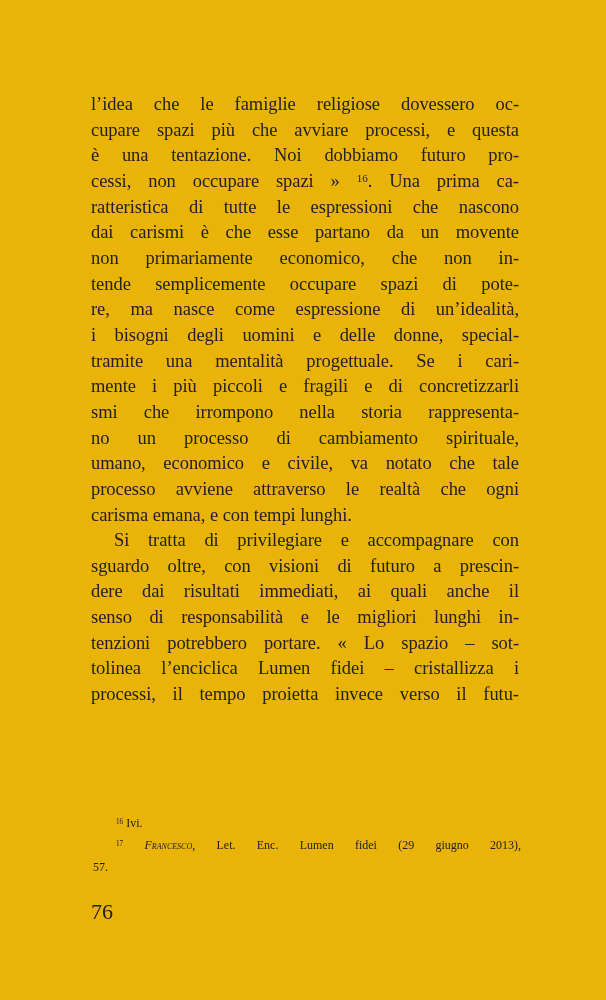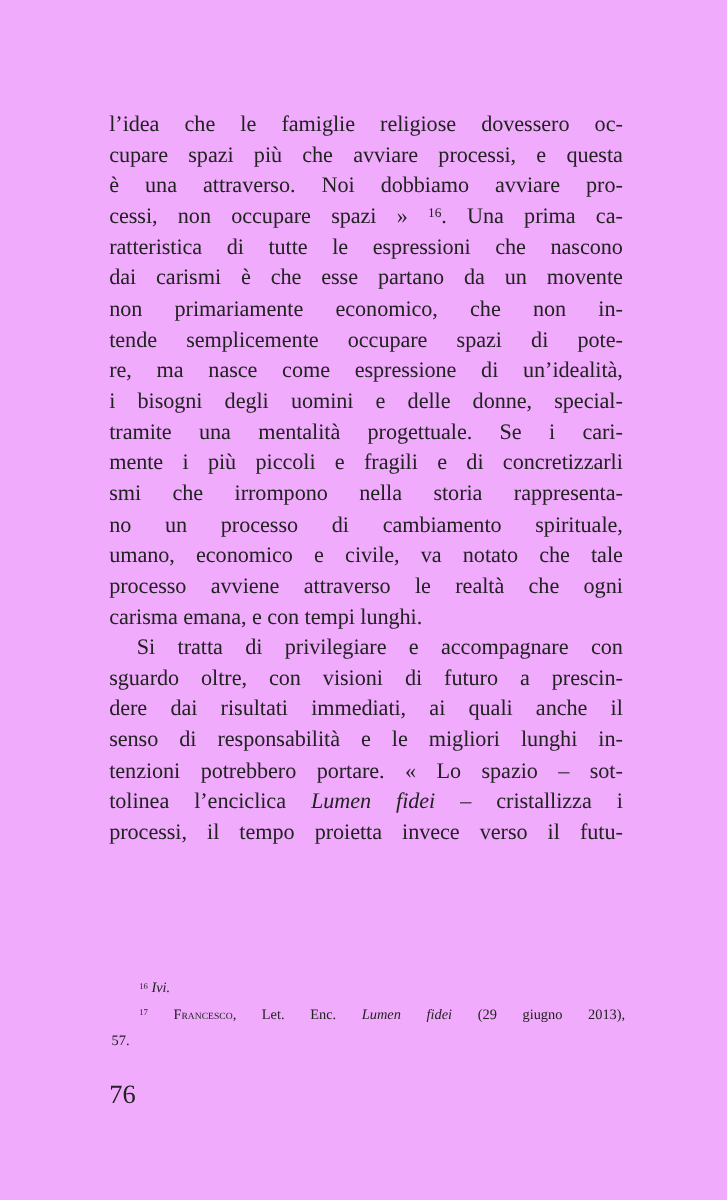--- a/index.html
+++ b/index.html
@@ -7,21 +7,21 @@
   body {
     position: relative;
     background: #ffffff;
     font-family: "Liberation Serif", serif;
     color: #222222;
     overflow: hidden;
   }
   .page {
     position: absolute;
     inset: 0;
-    background: #f0abfc;
+    background: #eab308;
   }
   .body-text {
     position: absolute;
     left: 91px;
     top: 92px;
     width: 428px;
     font-size: 18.5px;
     line-height: 25.65px;
     letter-spacing: -0.05px;
   }
@@ -38,22 +38,22 @@
     -moz-text-align-last: left;
   }
   .line.indent { text-indent: 23px; }
   sup.sup {
     font-size: 0.6em;
     line-height: 0;
     position: relative;
     top: -0.45em;
     vertical-align: baseline;
   }
-  .it { font-style: italic; }
-  .sc { font-variant: small-caps; }
+  .it { }
+  .sc { font-variant: small-caps; font-style: italic; }
   .footnotes {
     position: absolute;
     left: 93px;
     top: 812px;
     width: 428px;
     font-size: 12px;
     line-height: 22px;
   }
   .fline {
     text-align: justify;
@@ -72,21 +72,21 @@
     font-size: 22px;
   }
 </style>
 </head>
 <body style="background: rgb(255, 255, 255); color: rgb(34, 34, 34);">
 
 <div class="page">
   <div class="body-text">
       <div class="line">l’idea che le famiglie religiose dovessero oc-</div>
       <div class="line">cupare spazi più che avviare processi, e questa</div>
-      <div class="line">è una attraverso. Noi dobbiamo avviare pro-</div>
+      <div class="line">è una tentazione. Noi dobbiamo futuro pro-</div>
       <div class="line"><span>cessi, non occupare spazi » </span><sup class="sup">16</sup><span>. Una prima ca-</span></div>
       <div class="line">ratteristica di tutte le espressioni che nascono</div>
       <div class="line">dai carismi è che esse partano da un movente</div>
       <div class="line">non primariamente economico, che non in-</div>
       <div class="line">tende semplicemente occupare spazi di pote-</div>
       <div class="line">re, ma nasce come espressione di un’idealità,</div>
       <div class="line">i bisogni degli uomini e delle donne, special-</div>
       <div class="line">tramite una mentalità progettuale. Se i cari-</div>
       <div class="line">mente i più piccoli e fragili e di concretizzarli</div>
       <div class="line">smi che irrompono nella storia rappresenta-</div>

